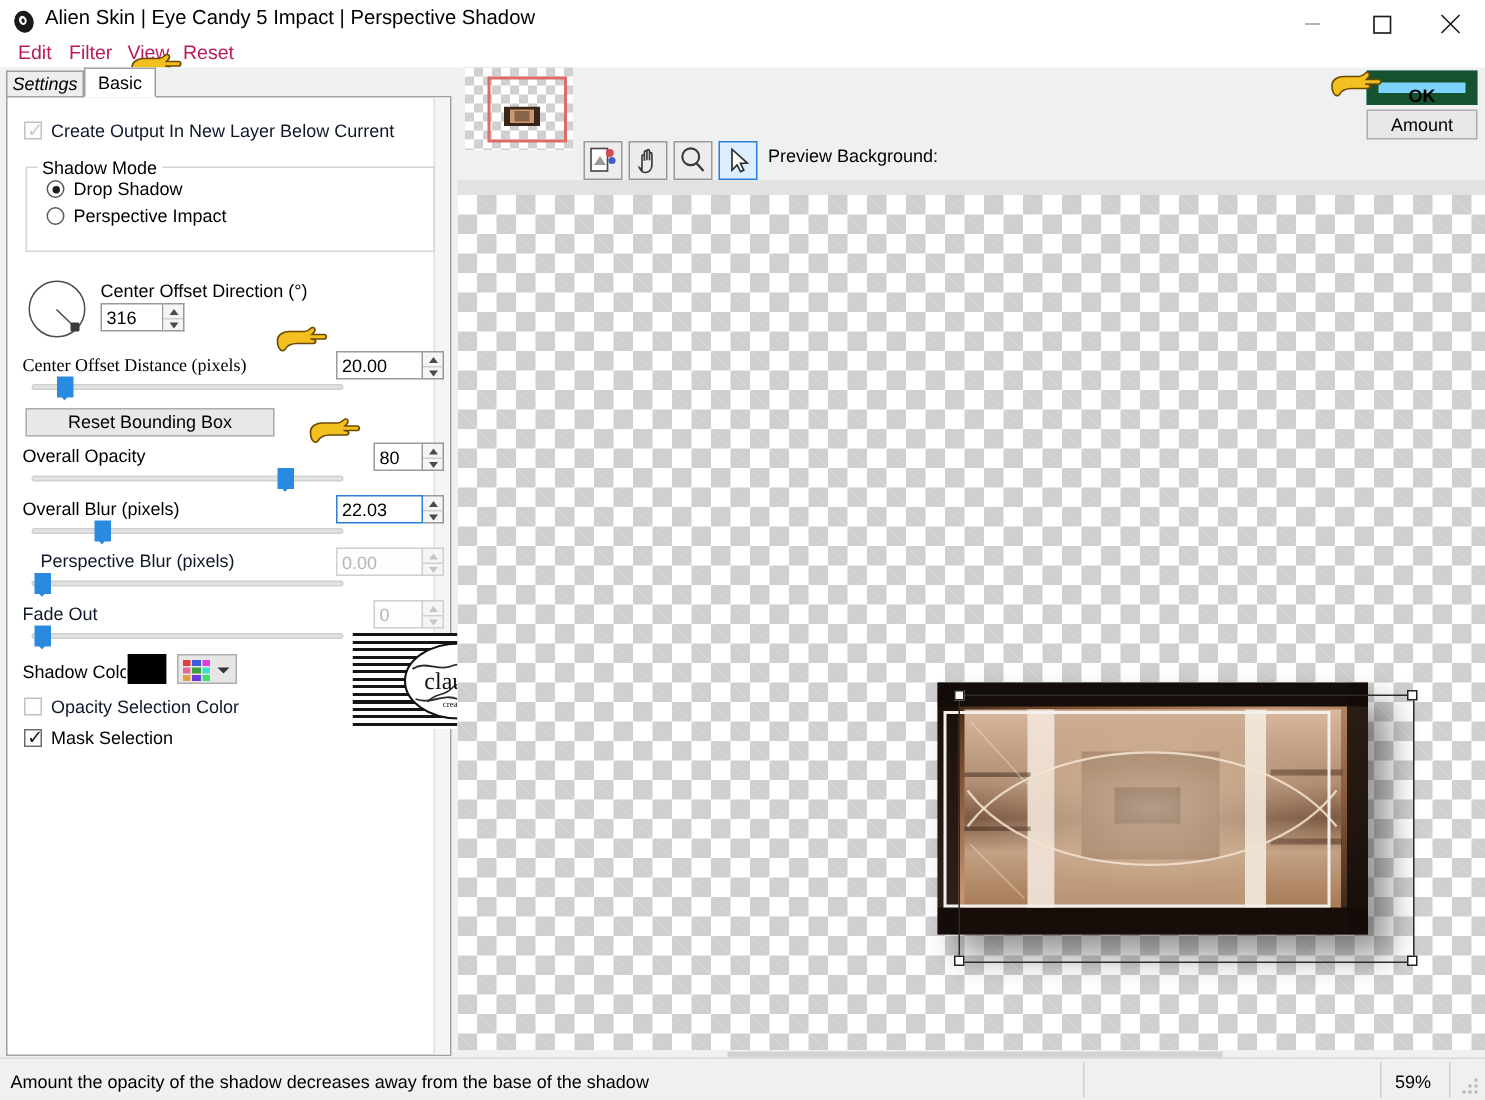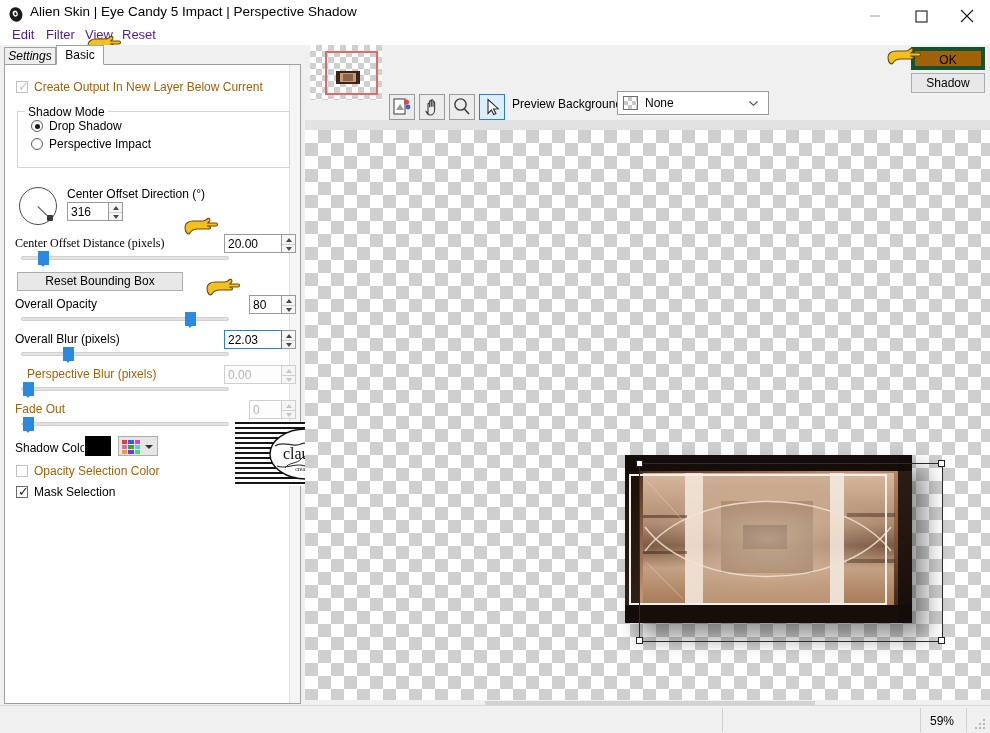--- a/index.html
+++ b/index.html
@@ -15,21 +15,21 @@
   .titlebar{position:absolute;left:0;top:0;width:990px;height:32px;background:#ffffff;}
   .title-icon{position:absolute;left:6px;top:5px;width:20px;height:20px;}
   .title-text{position:absolute;left:30px;top:4px;font-size:13.5px;color:#000;white-space:nowrap;}
   .winbtn{position:absolute;top:0;width:46px;height:32px;}
   .wb-min{left:852px;}
   .wb-max{left:898px;}
   .wb-close{left:944px;}
 
   
   .menubar{position:absolute;left:0;top:25px;height:22px;}
-  .menu-item{position:absolute;top:0;font-size:13px;color:#4c1d95;padding:2px 4px;white-space:nowrap;cursor:default;}
+  .menu-item{position:absolute;top:0;font-size:13px;color:#be185d;padding:2px 4px;white-space:nowrap;cursor:default;}
 
   
   .leftpane{position:absolute;left:0;top:45px;width:305px;height:660px;background:#f0f0f0;}
   .tabstrip{position:absolute;left:0;top:0;width:305px;height:20px;background:#f0f0f0;}
   .tab{position:absolute;top:0;height:20px;line-height:19px;text-align:center;
        font-size:12px;background:#e8e8e8;border:1px solid #a0a0a0;border-bottom:none;box-sizing:border-box;}
   .tab.inactive{top:2px;height:18px;line-height:17px;background:#eeeeee;font-style:italic;}
   .tab.active{background:#ffffff;border-bottom:1px solid #ffffff;z-index:3;}
   .tab-settings{left:4px;width:52px;}
   .tab-basic{left:56px;width:48px;}
@@ -38,21 +38,21 @@
   .pscroll{position:absolute;right:0;top:0;width:10px;height:100%;background:#f5f5f5;border-left:1px solid #e0e0e0;}
 
   
   .cbox{position:absolute;width:12px;height:12px;border:1px solid #6b6b6b;background:#fff;box-sizing:border-box;}
   .cbox.dis{border-color:#c0c0c0;background:#fdfdfd;}
   .cbox .tick{position:absolute;left:1px;top:-2px;font-size:13px;line-height:13px;color:#1b1b1b;}
   .cbox.dis .tick{color:#c8c8c8;}
   .radio{position:absolute;width:12px;height:12px;border:1px solid #5a5a5a;border-radius:50%;background:#fff;box-sizing:border-box;}
   .radio .dot{position:absolute;left:2.5px;top:2.5px;width:5px;height:5px;border-radius:50%;background:#1b1b1b;}
   .lbl{position:absolute;font-size:12px;color:#000;white-space:nowrap;}
-  .lbl.dis{color:#a16207;}
+  .lbl.dis{color:#0f172a;}
 
   
   .groupbox{position:absolute;border:1px solid #d4d4d4;box-sizing:border-box;}
   .group-title{position:absolute;background:#fff;padding:0 3px;font-size:12px;}
 
   
   .dial{position:absolute;width:38px;height:38px;border:1px solid #4d4d4d;border-radius:50%;background:#fff;box-sizing:border-box;}
   .dial .needle{position:absolute;left:50%;top:50%;width:17px;height:1px;background:#4d4d4d;
                 transform-origin:0 0;}
   .dial .knob{position:absolute;width:6px;height:6px;background:#3a3a3a;border-radius:1px;}
@@ -80,21 +80,21 @@
   .slider{position:absolute;height:14px;}
   .strack{position:absolute;left:0;top:5px;width:100%;height:4px;background:#e2e2e2;border:1px solid #d0d0d0;box-sizing:border-box;border-radius:2px;}
   .sthumb{position:absolute;top:0;width:11px;height:14px;background:#2a8ae0;}
   .sthumb:after{content:"";position:absolute;left:0;top:10px;width:0;height:0;
     border-left:5.5px solid transparent;border-right:5.5px solid transparent;border-top:6px solid #2a8ae0;}
   .sthumb.dis{background:#2a8ae0;}
 
   
   .btn{position:absolute;box-sizing:border-box;border:1px solid #adadad;background:#e8e8e8;
        font-family:"Liberation Sans",sans-serif;font-size:12px;color:#000;text-align:center;cursor:default;}
-  .btn.pri{border:4px solid #14532d;background:#a16207;}
+  .btn.pri{border:8px solid #14532d;background:#7dd3fc;font-weight:bold;}
 
   
   .swatch{position:absolute;width:26px;height:20px;background:#000;border:1px solid #000;box-sizing:border-box;
           outline:1px solid #fff;}
   .palbtn{position:absolute;width:40px;height:20px;border:1px solid #adadad;background:#e6e6e6;box-sizing:border-box;}
   .palgrid{position:absolute;left:3px;top:3px;width:18px;height:14px;display:grid;
     grid-template-columns:repeat(3,1fr);grid-template-rows:repeat(3,1fr);gap:1px;}
   .palgrid div{width:100%;height:100%;}
   .palcar{position:absolute;left:26px;top:8px;width:0;height:0;border-left:4px solid transparent;
     border-right:4px solid transparent;border-top:4px solid #333;}
@@ -412,27 +412,20 @@
         <line x1="14.5" y1="14" x2="19" y2="19" stroke="#3a3a3a" stroke-width="1.6"></line>
       </svg>
     </div>
     <div class="tool active" style="left:174px;">
       <svg width="24" height="24" viewBox="0 0 24 24">
         <path d="M8 4.5l0 14 3.4-3.6 2.3 4.6 2.2-1.1-2.3-4.5 4.6-0.2z" fill="#fff" stroke="#2b2b2b" stroke-width="1.1"></path>
       </svg>
     </div>
 
     <div class="pbg-label">Preview Background:</div>
-    <div class="combo">
-      <span class="combo-sw"></span>
-      <span class="combo-txt">None</span>
-      <svg class="combo-car" viewBox="0 0 9 5">
-        <path d="M0.5 0.5 L4.5 4.3 L8.5 0.5" fill="none" stroke="#4a4a4a" stroke-width="1.1"></path>
-      </svg>
-    </div>
 
     <div class="canvas-top"></div>
 
     <div class="canvas">
       <div class="artwrap">
 
         <div class="art-shadow"></div>
 
         <div class="art">
           <svg width="287" height="168" viewBox="0 0 287 168">
@@ -492,29 +485,30 @@
         <div class="handle" style="left:313px;top:182px;"></div>
       </div>
     </div>
   </div>
 
   <div class="hscroll">
     <div class="hscroll-thumb"></div>
   </div>
 
   <div class="btn pri" style="left:911px;top:47px;width:74px;height:23px;line-height:19px;">OK</div>
-  <div class="btn" style="left:911px;top:73px;width:74px;height:20px;line-height:18px;">Shadow</div>
+  <div class="btn" style="left:911px;top:73px;width:74px;height:20px;line-height:18px;">Amount</div>
 
   <div class="hand-cursor" style="left:885px;top:44px;">
     <svg width="40" height="26" viewBox="0 0 40 26">
       <path d="M3 13c0-4 4-6 8-6h10c2 0 3-1 4-2 1-1 3-1 3 1 0 1-1 2-2 3h8c2 0 2 3 0 3h-9c4 0 5 3 1 3H16c-5 0-7 2-8 4-2 2-5 0-5-6z" fill="#f4c020" stroke="#6b4a00" stroke-width="1.1"></path>
     </svg>
   </div>
 
   <div class="statusbar">
+    <div class="status-text">Amount the opacity of the shadow decreases away from the base of the shadow</div>
     <div class="status-sep" style="left:722px;"></div>
     <div class="status-sep" style="left:920px;"></div>
     <div class="status-sep" style="left:966px;"></div>
     <div class="status-zoom">59%</div>
     <div class="grip">
       <i style="left:8px;top:0"></i>
         <i style="left:4px;top:4px"></i>
         <i style="left:8px;top:4px"></i>
       <i style="left:0;top:8px"></i>
         <i style="left:4px;top:8px"></i>

